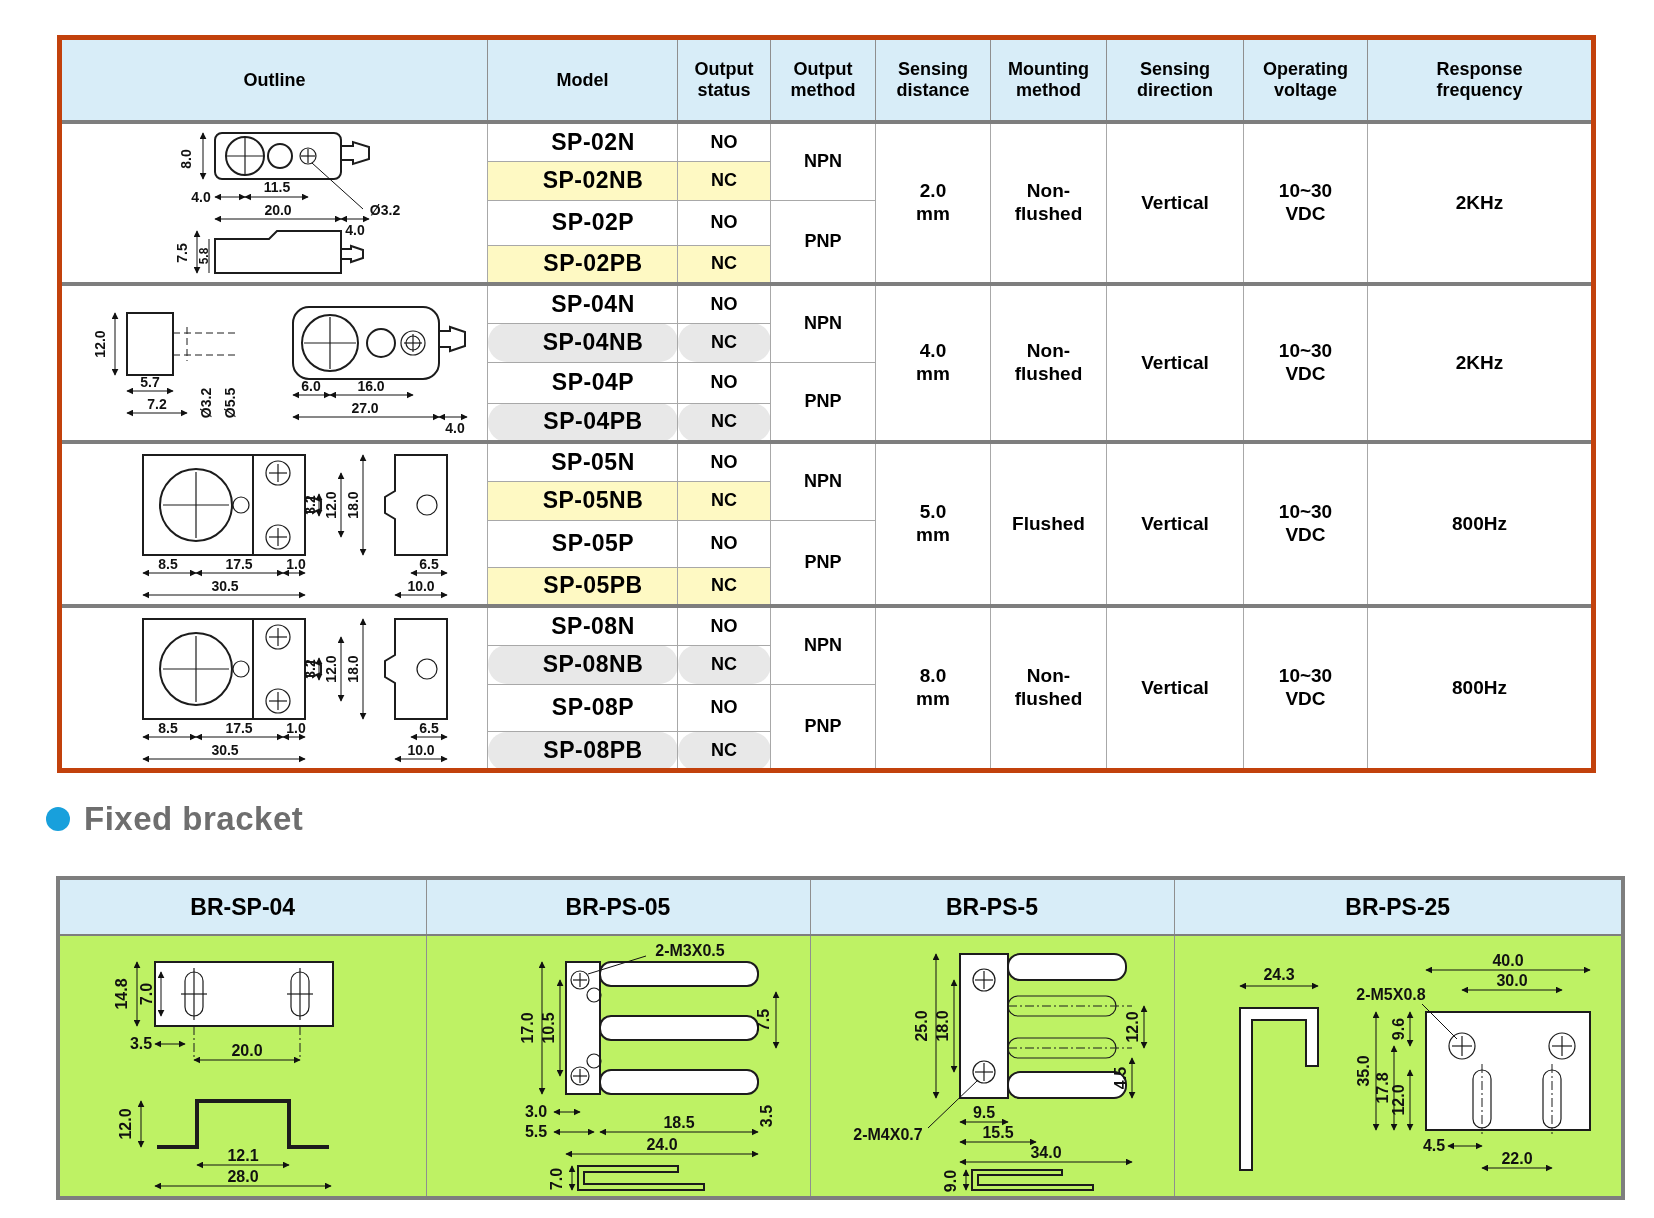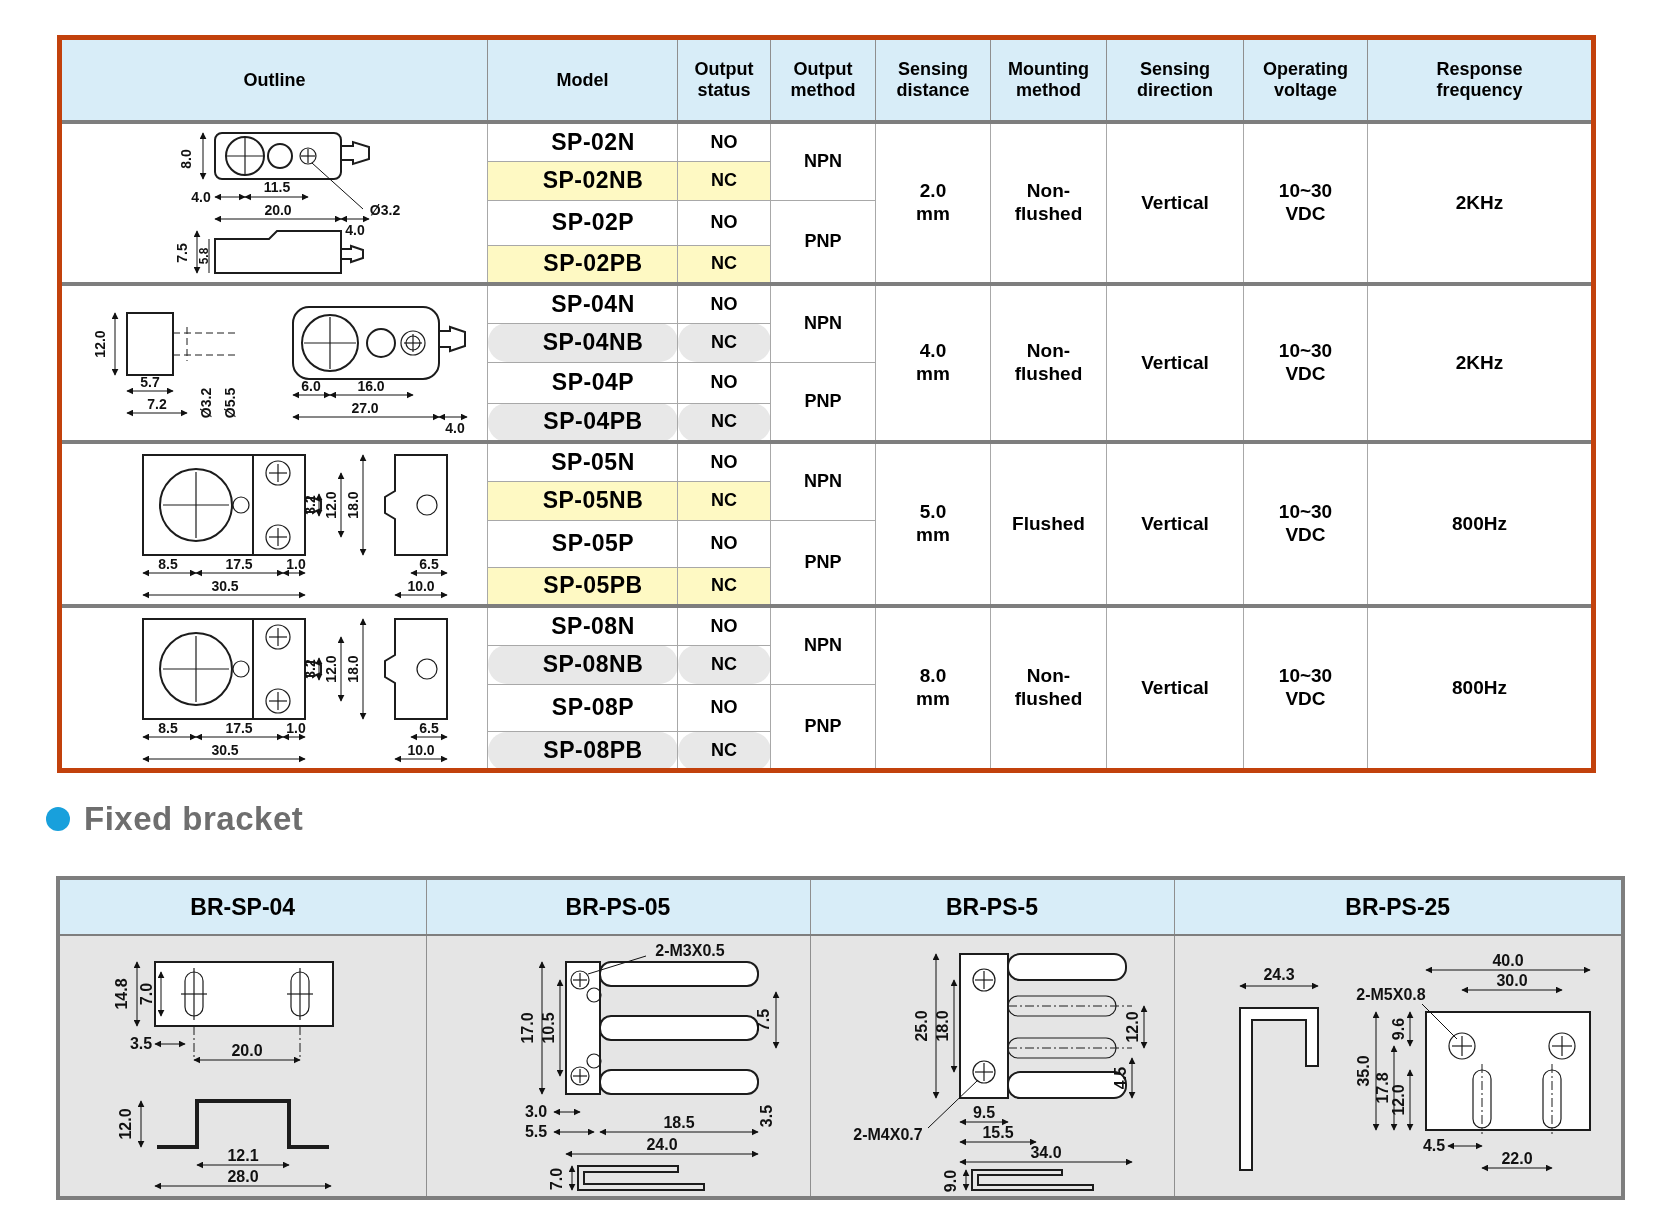--- a/index.html
+++ b/index.html
@@ -37,21 +37,21 @@
   svg.draw text.dimL{font:bold 16px "Liberation Sans",sans-serif;fill:#111;text-anchor:middle;}
 
   
   .brk-heading{position:absolute;left:46px;top:800px;display:flex;align-items:center;gap:14px;text-align:right;}
   .brk-bullet{width:24px;height:24px;border-radius:50%;background:#18a0dc;}
   .brk-title{font-size:33px;font-weight:bold;color:#6e6e6e;letter-spacing:0.5px;}
   .brk-wrap{position:absolute;left:56px;top:876px;}
   table.brk{border-collapse:collapse;table-layout:fixed;width:1565px;border:4px solid #7e7e7e;background:#fff;}
   table.brk th{background:#d8edf8;font-size:23px;font-weight:bold;height:52px;text-align:center;
     border:1px solid #8f8f8f;border-bottom:2px solid #7e7e7e;}
-  table.brk td{border:1px solid #8f8f8f;height:258px;vertical-align:middle;background:#e5e5e5;}
+  table.brk td{border:1px solid #8f8f8f;height:258px;vertical-align:middle;background:#bef264;}
 </style>
 </head>
 <body>
 
 <svg width="0" height="0" style="position:absolute">
   <defs>
     <marker id="arr" viewBox="0 0 10 10" refX="9" refY="5" markerWidth="7" markerHeight="7" orient="auto-start-reverse">
       <path d="M0,0 L10,5 L0,10 z" fill="#111"></path>
     </marker>
   </defs>

